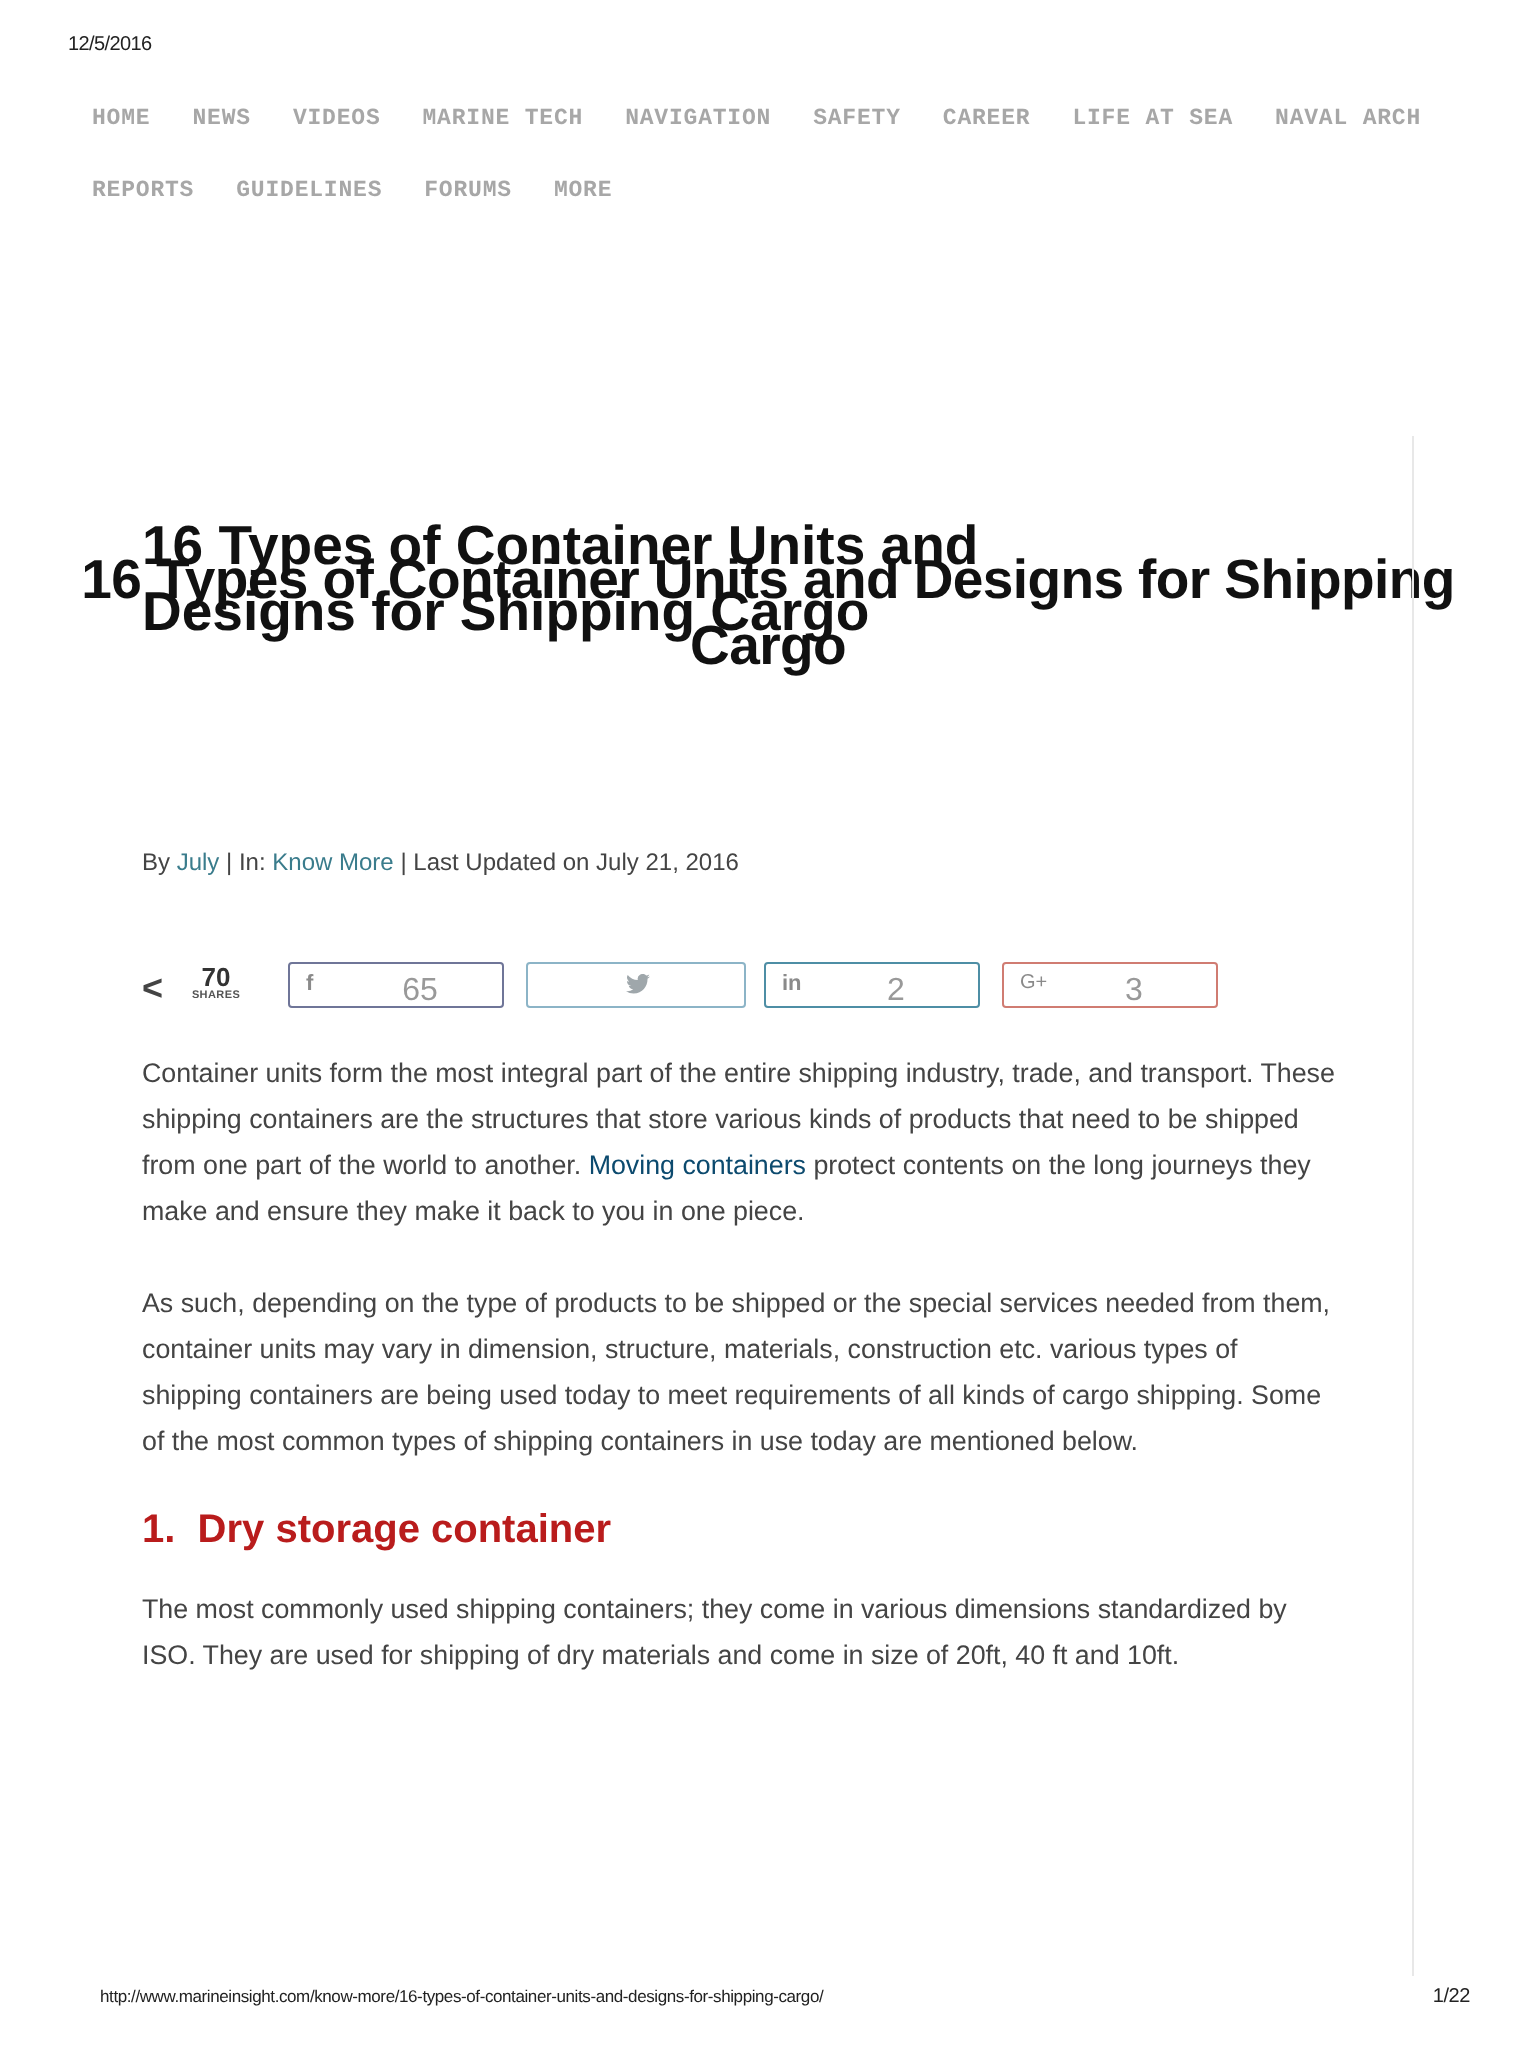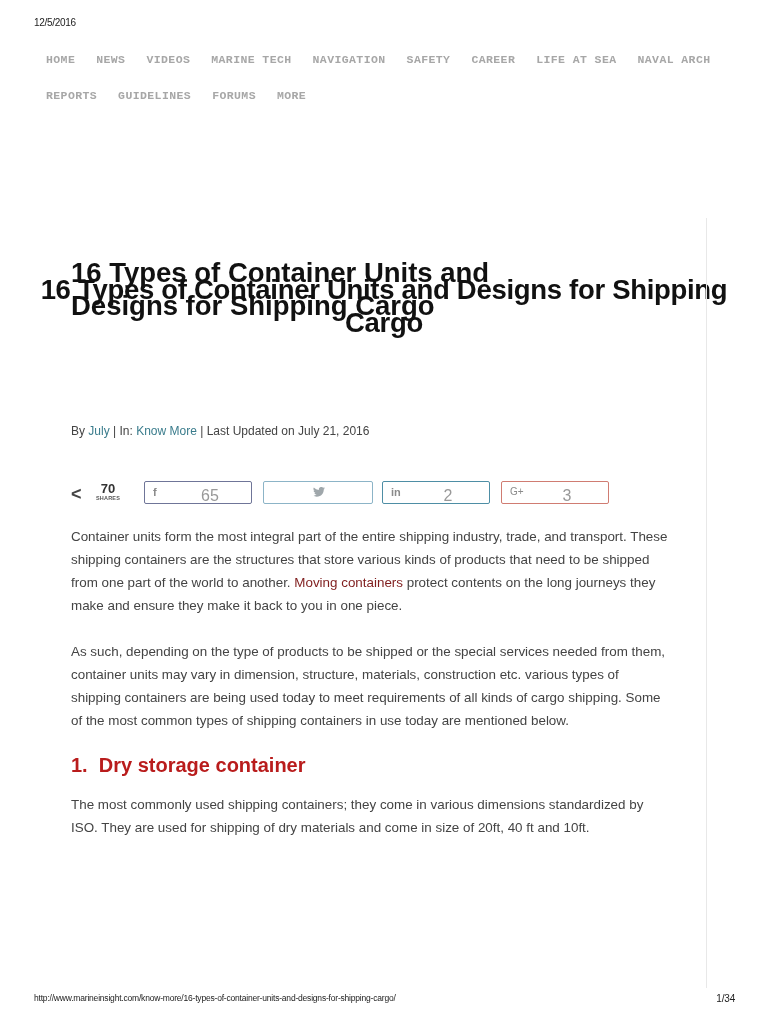--- a/index.html
+++ b/index.html
@@ -42,28 +42,28 @@
     }
     .sbtn .ico { position: absolute; left: 8px; top: 4px; font-size: 11px; color: #8a8a8a; font-weight: bold; }
     .sbtn .cnt { position: absolute; left: 0; width: 130px; top: 5px; text-align: center; font-size: 16px; color: #999; }
     .sbtn.fb { left: 73px; border-color: #6f7598; }
     .sbtn.tw { left: 192px; border-color: #8cb4c7; width: 110px; }
     .sbtn.tw .ico { left: 0; width: 110px; text-align: center; color: #a0a8ac; font-size: 12px; }
     .sbtn.li { left: 311px; border-color: #4e8ea5; }
     .sbtn.gp { left: 430px; border-color: #d07c72; }
 
     .body-text { position: absolute; left: 71px; width: 600px; font-size: 13.4px; line-height: 23px; color: #444; margin: 0; }
-    .body-text a { color: #7f1d1d; text-decoration: none; }
+    .body-text a { color: #0c4a6e; text-decoration: none; }
     .p1 { top: 525px; }
     .p2 { top: 640px; }
     .h2 { position: absolute; left: 71px; top: 754px; font-size: 20px; font-weight: bold; color: #b91c1c; margin: 0; }
     .p3 { top: 793px; }
 
     .print-footer { position: absolute; top: 993px; left: 0; width: 768px; font-size: 8.5px; color: #222; letter-spacing: -0.2px; }
-    .print-footer .url { position: absolute; left: 34px; }
+    .print-footer .url { position: absolute; left: 50px; }
     .print-footer .page { position: absolute; right: 33px; font-size: 10px; }
   </style>
 </head>
 <body>
 
 <div class="print-header">
   <span class="date">12/5/2016</span>
   <span class="title">16 Types of Container Units and Designs for Shipping Cargo</span>
 </div>
 
@@ -125,14 +125,14 @@
 <p class="body-text p1"><span>Container units form the most integral part of the entire shipping industry, trade, and transport. These shipping containers are the structures that store various kinds of products that need to be shipped from one part of the world to another. </span><a href="#">Moving containers</a><span> protect contents on the long journeys they make and ensure they make it back to you in one piece.</span></p>
 
 <p class="body-text p2">As such, depending on the type of products to be shipped or the special services needed from them, container units may vary in dimension, structure, materials, construction etc. various types of shipping containers are being used today to meet requirements of all kinds of cargo shipping. Some of the most common types of shipping containers in use today are mentioned below.</p>
 
 <h2 class="h2" style="white-space:pre">1.  Dry storage container</h2>
 
 <p class="body-text p3">The most commonly used shipping containers; they come in various dimensions standardized by ISO. They are used for shipping of dry materials and come in size of 20ft, 40 ft and 10ft.</p>
 
 <div class="print-footer">
   <span class="url">http://www.marineinsight.com/know-more/16-types-of-container-units-and-designs-for-shipping-cargo/</span>
-  <span class="page">1/34</span>
+  <span class="page">1/22</span>
 </div>
 
 </body></html>

